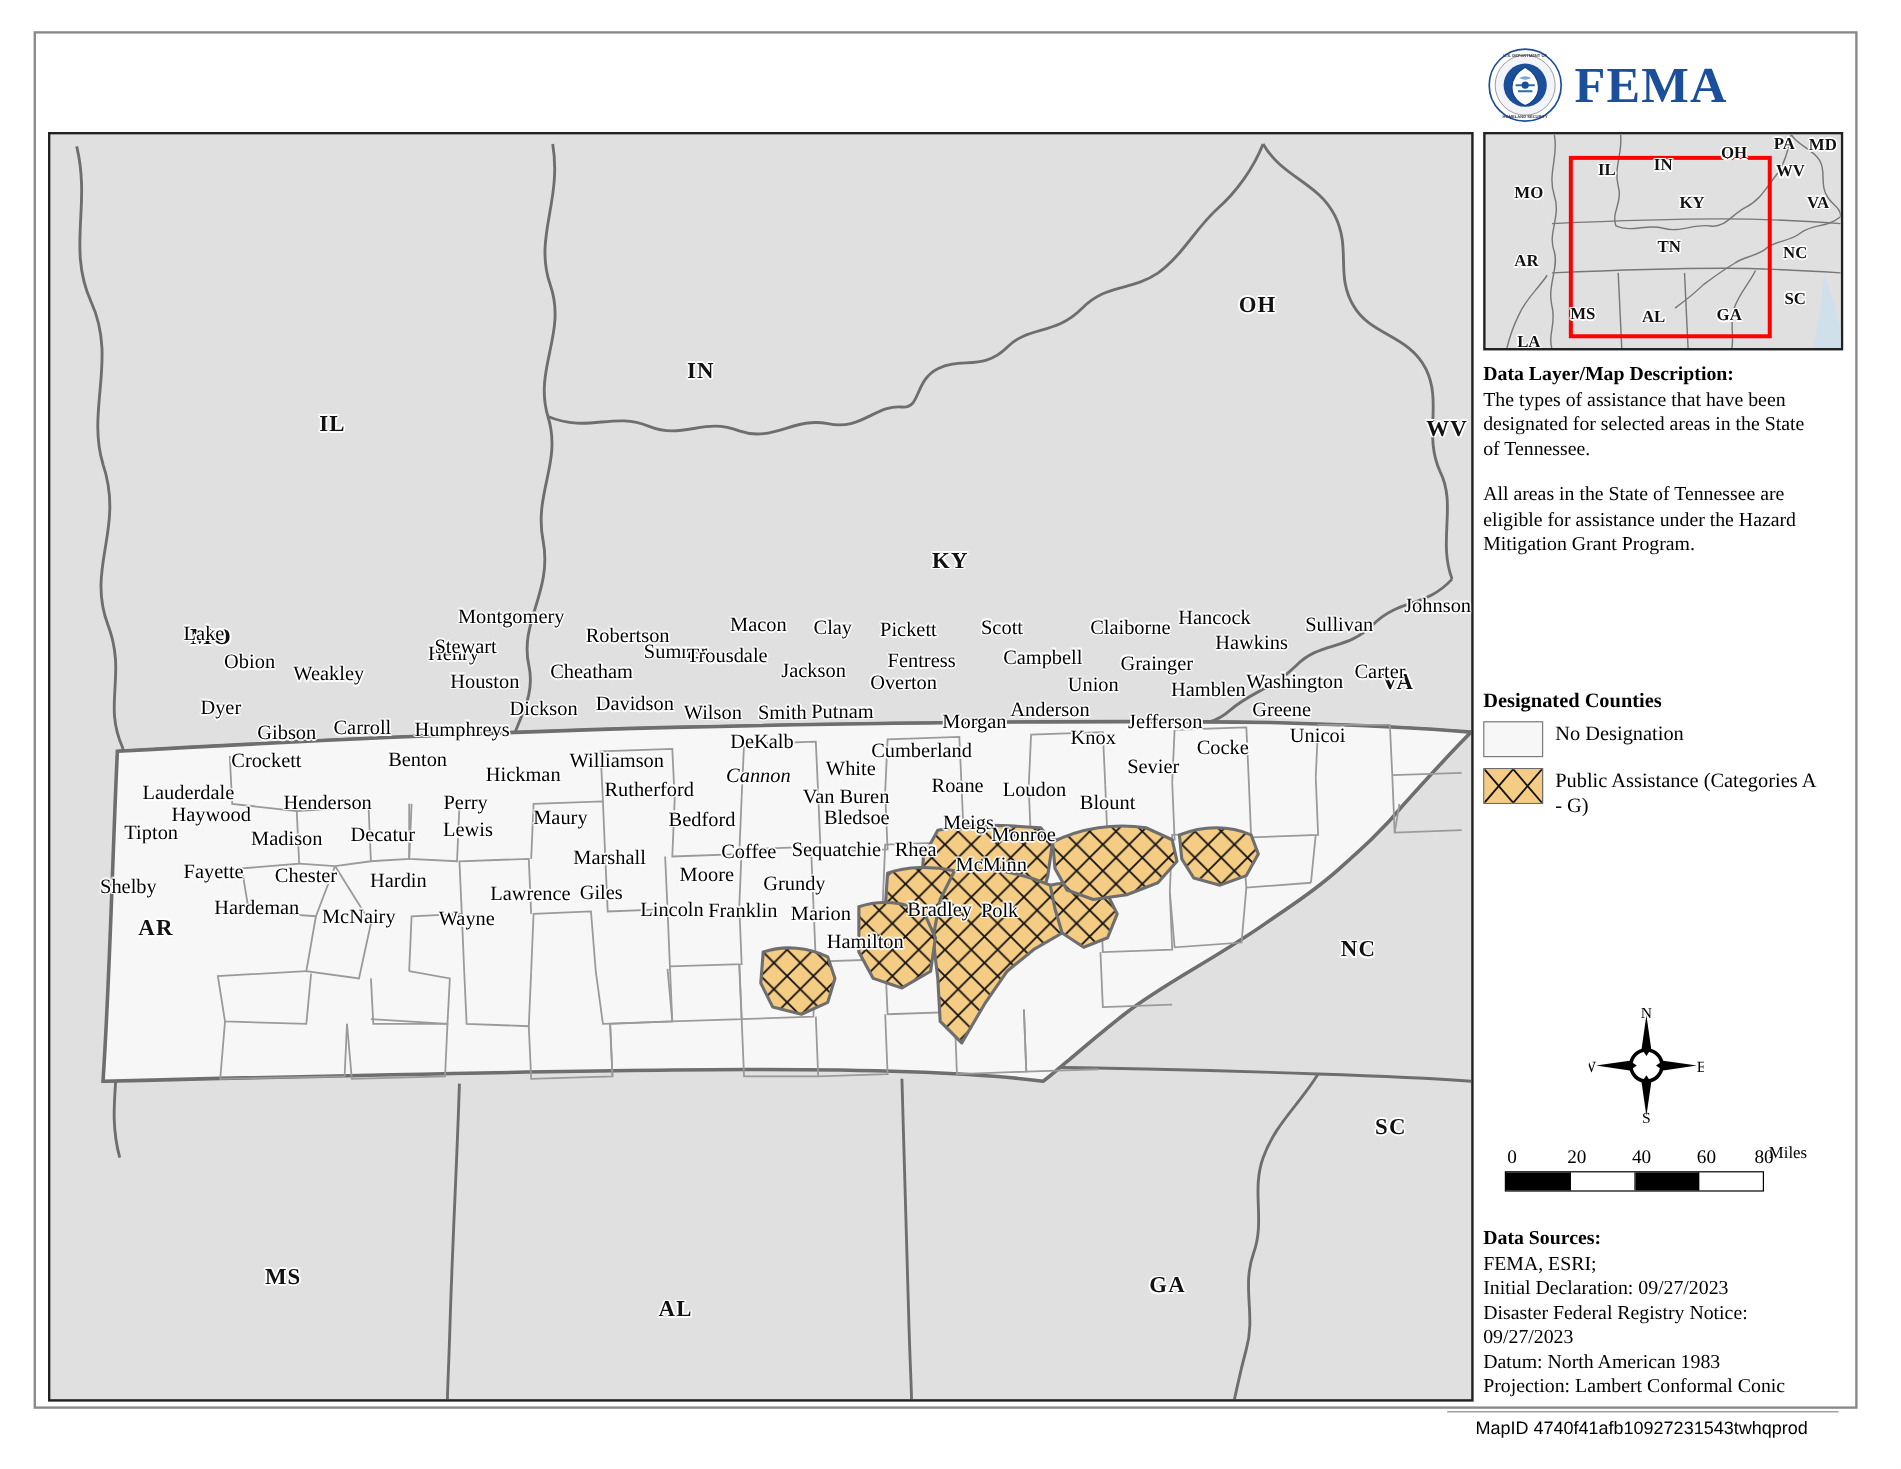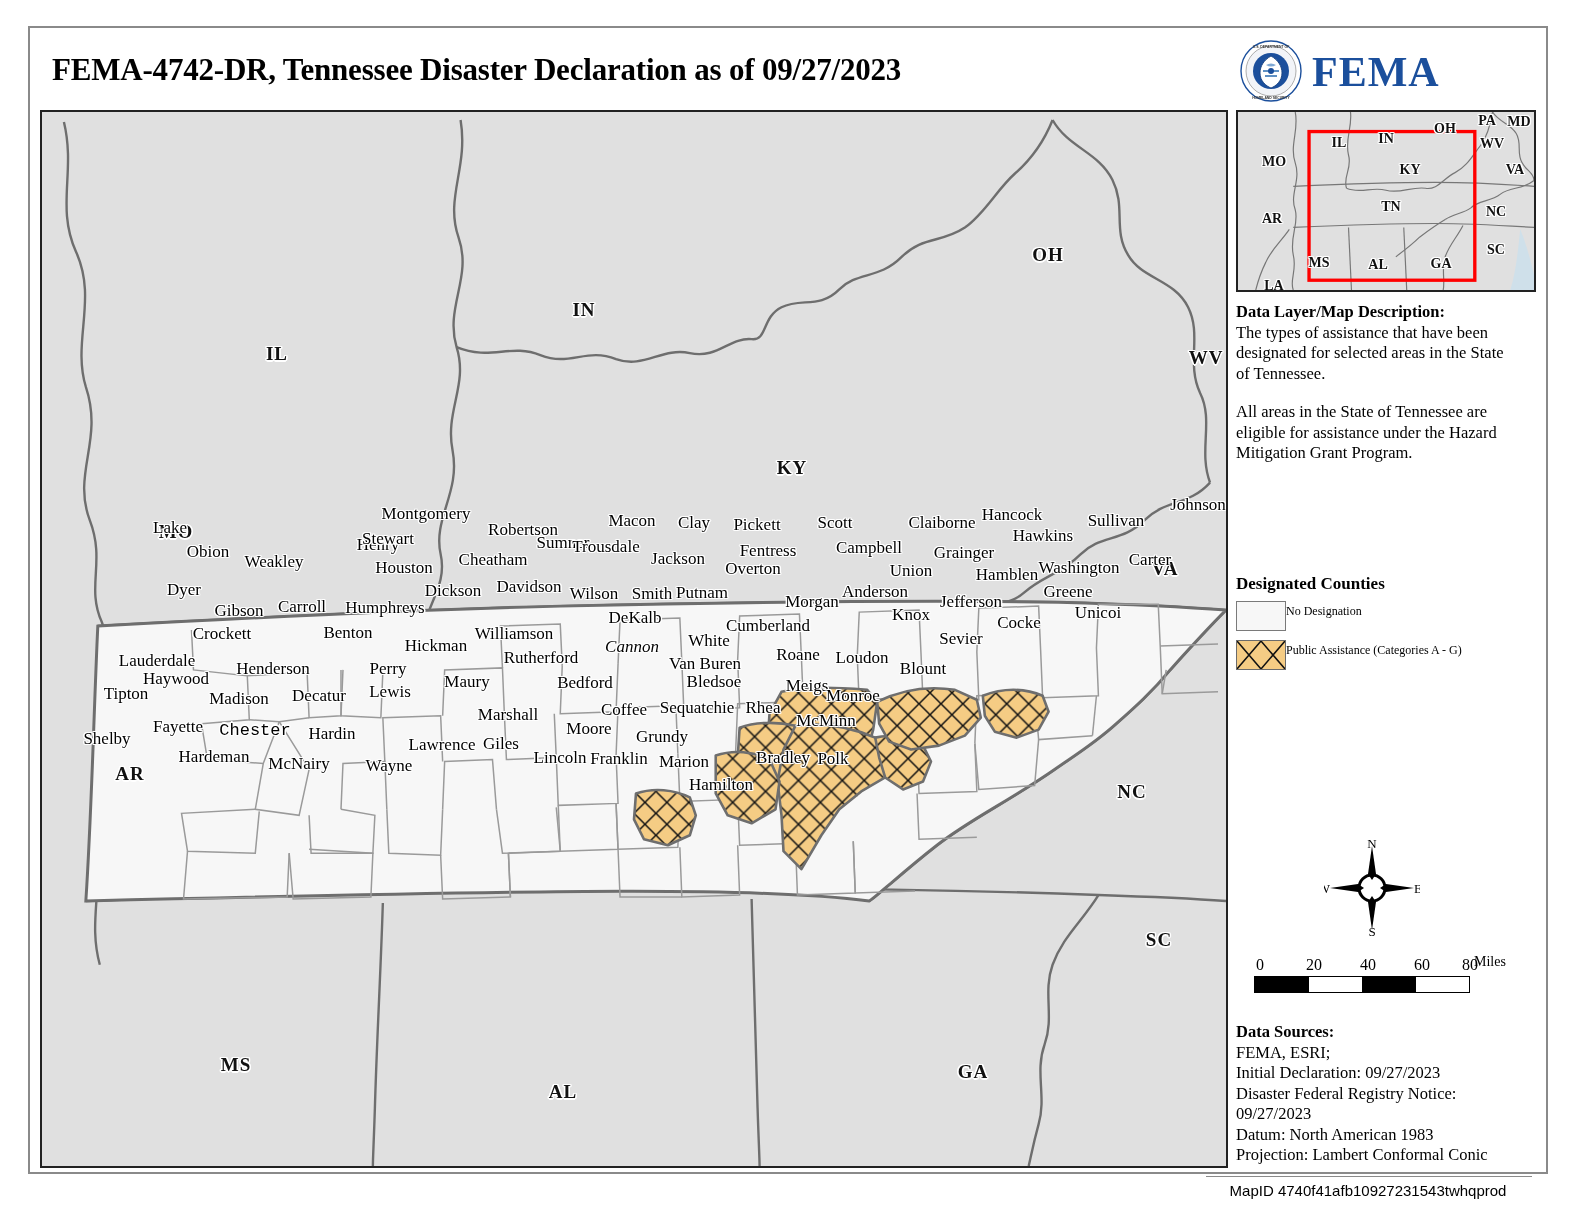--- a/index.html
+++ b/index.html
@@ -48,21 +48,21 @@
   .descBlk .hd{font-weight:bold;}
   .descBlk p{margin:0;}
   .descBlk p.gap{margin-top:18px;}
 
   #legend{position:absolute;left:0;top:464px;width:300px;}
   #legend .lgTitle{font-size:17px;font-weight:bold;color:#000;margin-bottom:7px;}
   .lgRow{display:flex;align-items:flex-start;margin-bottom:9px;}
   .swatch{width:50px;height:30px;border:1.6px solid #7a7a7a;box-sizing:border-box;flex:0 0 auto;}
   .sw-none{background:#f7f7f7;}
   .sw-pa{background:#f5cc84;border-color:#6b6b6b;}
-  .lgText{font-size:12px;line-height:21px;color:#000;max-width:222px;}
+  .lgText{font-size:17px;line-height:21px;color:#000;margin-left:10px;max-width:222px;}
 
   #compass{position:absolute;left:88px;top:730px;width:96px;height:96px;}
   #scaleWrap{position:absolute;left:18px;top:846px;width:270px;}
   #scaleNums{position:relative;height:20px;}
   #scaleNums span{position:absolute;font-size:16px;color:#000;transform:translateX(-50%);top:0;}
   #scaleBar{position:relative;height:17px;width:216px;border:1.4px solid #000;
             box-sizing:border-box;display:flex;}
   #scaleBar div{flex:1 1 0;border-right:1.4px solid #000;}
   #scaleBar div:last-child{border-right:none;}
   #scaleBar div.on{background:#000;}
@@ -83,21 +83,20 @@
   #femaWord{position:absolute;left:72px;top:8px;font-size:42px;font-weight:bold;
             color:#1b4f9c;letter-spacing:1px;font-family:"Liberation Serif",serif;}
 </style>
 </head>
 <body>
 
 <div id="page">
 
   <div id="frame"></div>
 
-  <div id="title">FEMA-4742-DR, Tennessee Disaster Declaration as of 09/27/2023</div>
 
   <div id="logo">
     <svg id="seal" viewBox="0 0 62 62">
       <circle cx="31" cy="31" r="30" fill="#fff" stroke="#1b4f9c" stroke-width="1.4"></circle>
       <circle cx="31" cy="31" r="25" fill="#f2f4f8" stroke="#999" stroke-width="0.8"></circle>
       <circle cx="31" cy="31" r="18" fill="#1b4f9c"></circle>
       <path d="M31 16 C24 20 20 26 20 33 C20 41 26 46 31 48 C36 46 42 41 42 33 C42 26 38 20 31 16 Z" fill="#ffffff" stroke="#16417f" stroke-width="0.9"></path>
       <path d="M23 31 h16 M25 36 h12" stroke="#2b6cb0" stroke-width="1.6"></path>
       <path d="M26 25 q5 -3 10 0 q-5 3 -10 0 Z" fill="#7fa8d4"></path>
       <circle cx="31" cy="31" r="3" fill="#1b4f9c"></circle>
@@ -343,21 +342,21 @@
         <div class="cntyLbl" style="left: 197px; top: 587px;">Madison</div>
         <div class="cntyLbl" style="left: 277px; top: 584px;">Decatur</div>
         <div class="cntyLbl" style="left: 348px; top: 580px;">Lewis</div>
         <div class="cntyLbl" style="left: 425px; top: 570px;">Maury</div>
         <div class="cntyLbl" style="left: 543px; top: 571px;">Bedford</div>
         <div class="cntyLbl" style="left: 672px; top: 570px;">Bledsoe</div>
         <div class="cntyLbl" style="left: 765px; top: 574px;">Meigs</div>
         <div class="cntyLbl" style="left: 811px; top: 584px;">Monroe</div>
         <div class="cntyLbl" style="left: 582px; top: 598px;">Coffee</div>
         <div class="cntyLbl" style="left: 466px; top: 603px;">Marshall</div>
-        <div class="cntyLbl" style="left: 213px; top: 618px; font-family: Liberation Mono, monospace;">Chester</div>
+        <div class="cntyLbl" style="left: 213px; top: 618px;">Chester</div>
         <div class="cntyLbl" style="left: 290px; top: 622px;">Hardin</div>
         <div class="cntyLbl" style="left: 136px; top: 615px;">Fayette</div>
         <div class="cntyLbl" style="left: 65px; top: 627px;">Shelby</div>
         <div class="cntyLbl" style="left: 655px; top: 596px;">Sequatchie</div>
         <div class="cntyLbl" style="left: 721px; top: 596px;">Rhea</div>
         <div class="cntyLbl" style="left: 784px; top: 609px;">McMinn</div>
         <div class="cntyLbl" style="left: 547px; top: 617px;">Moore</div>
         <div class="cntyLbl" style="left: 620px; top: 625px;">Grundy</div>
         <div class="cntyLbl" style="left: 400px; top: 633px;">Lawrence</div>
         <div class="cntyLbl" style="left: 459px; top: 632px;">Giles</div>

